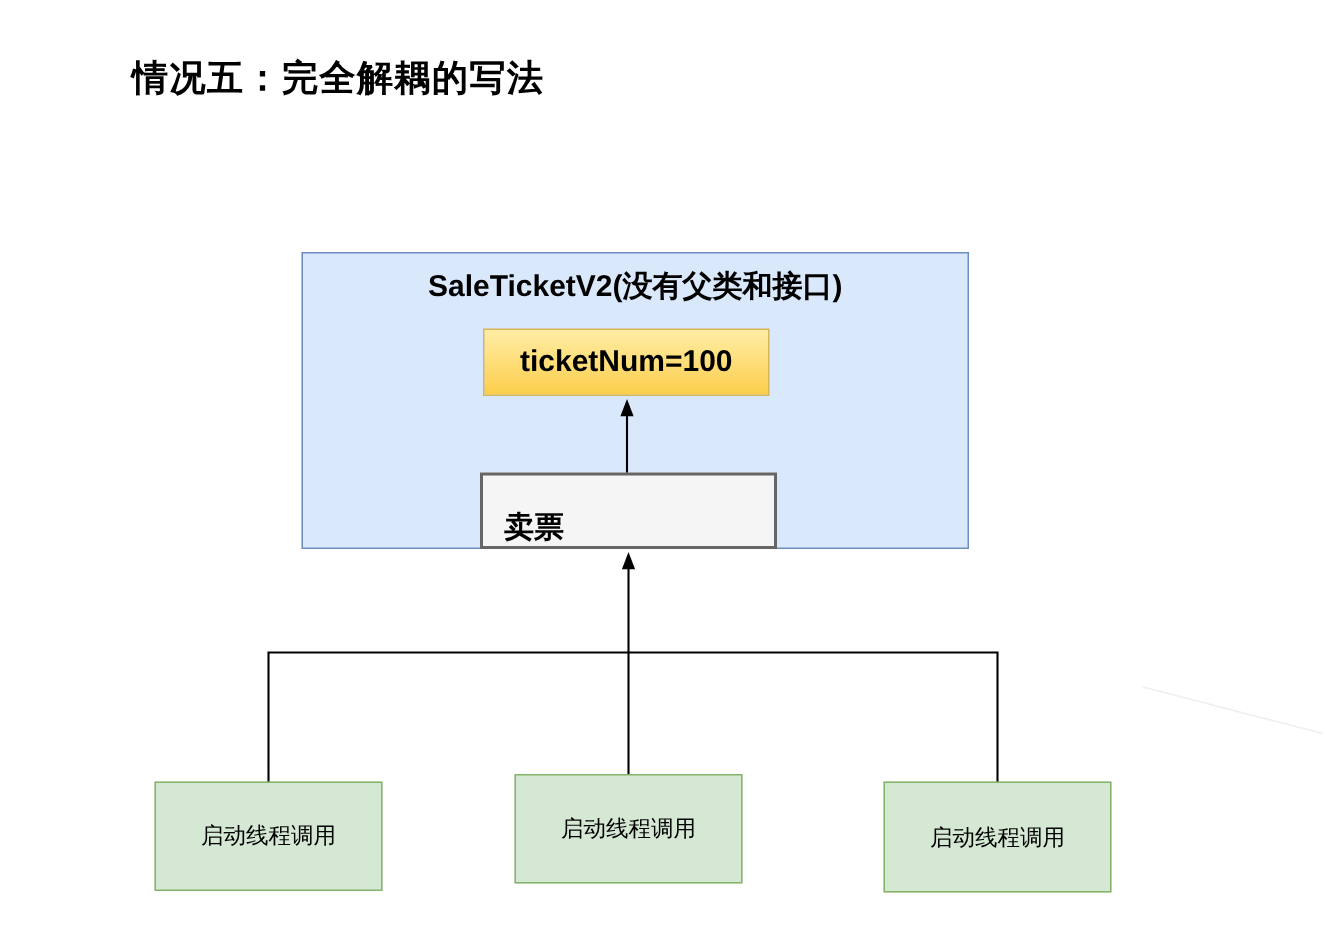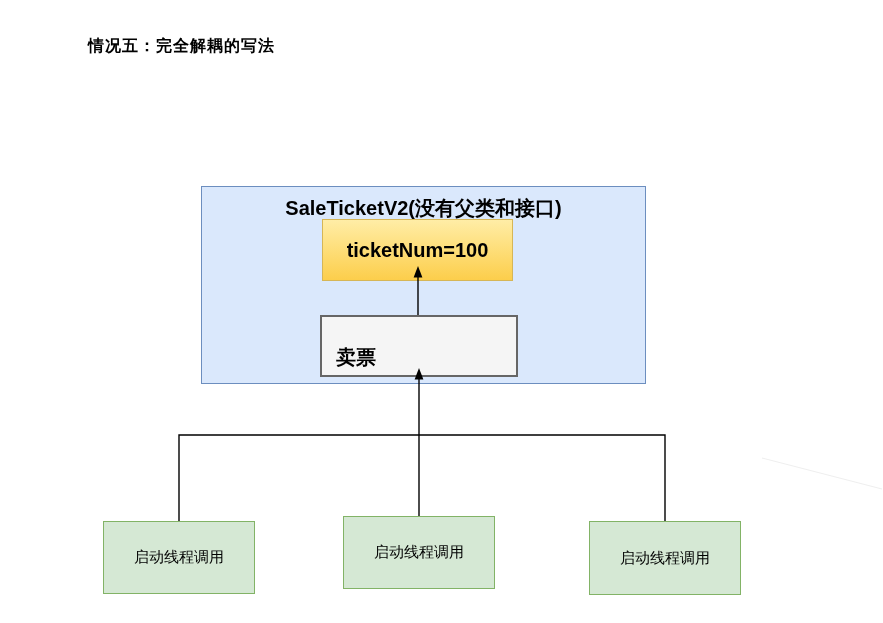--- a/index.html
+++ b/index.html
@@ -13,65 +13,64 @@
     width: 883px;
     height: 623px;
     background: #ffffff;
     overflow: hidden;
   }
   .page-title {
     position: absolute;
     left: 88px;
     top: 36px;
     margin: 0;
-    font-size: 16px;
+    font-size: 24px;
     font-weight: bold;
     color: #000000;
     letter-spacing: 1px;
   }
   .class-box {
     position: absolute;
     left: 201px;
     top: 168px;
     width: 445px;
     height: 198px;
     box-sizing: border-box;
     background: #dae8fc;
     border: 1.5px solid #6c8ebf;
-    margin-top: 18px;
   }
   .class-title {
     margin-top: 8px;
     text-align: center;
     font-size: 20px;
     font-weight: bold;
     color: #000000;
   }
   .field-box {
     position: absolute;
     left: 322px;
     top: 219px;
     width: 191px;
-    height: 62px;
+    height: 45px;
     box-sizing: border-box;
     background: linear-gradient(to bottom, #ffeda6, #fcce4b);
     border: 1px solid #d6b656;
     display: flex;
     align-items: center;
     justify-content: center;
     font-size: 20px;
     font-weight: bold;
     color: #000000;
   }
   .method-box {
     position: absolute;
     left: 320px;
     top: 315px;
     width: 198px;
-    height: 62px;
+    height: 51px;
     box-sizing: border-box;
     background: #f5f5f5;
     border: 2px solid #666666;
     display: flex;
     align-items: center;
     padding-left: 14px;
     padding-top: 22px;
     box-sizing: border-box;
     font-size: 20px;
     font-weight: bold;

